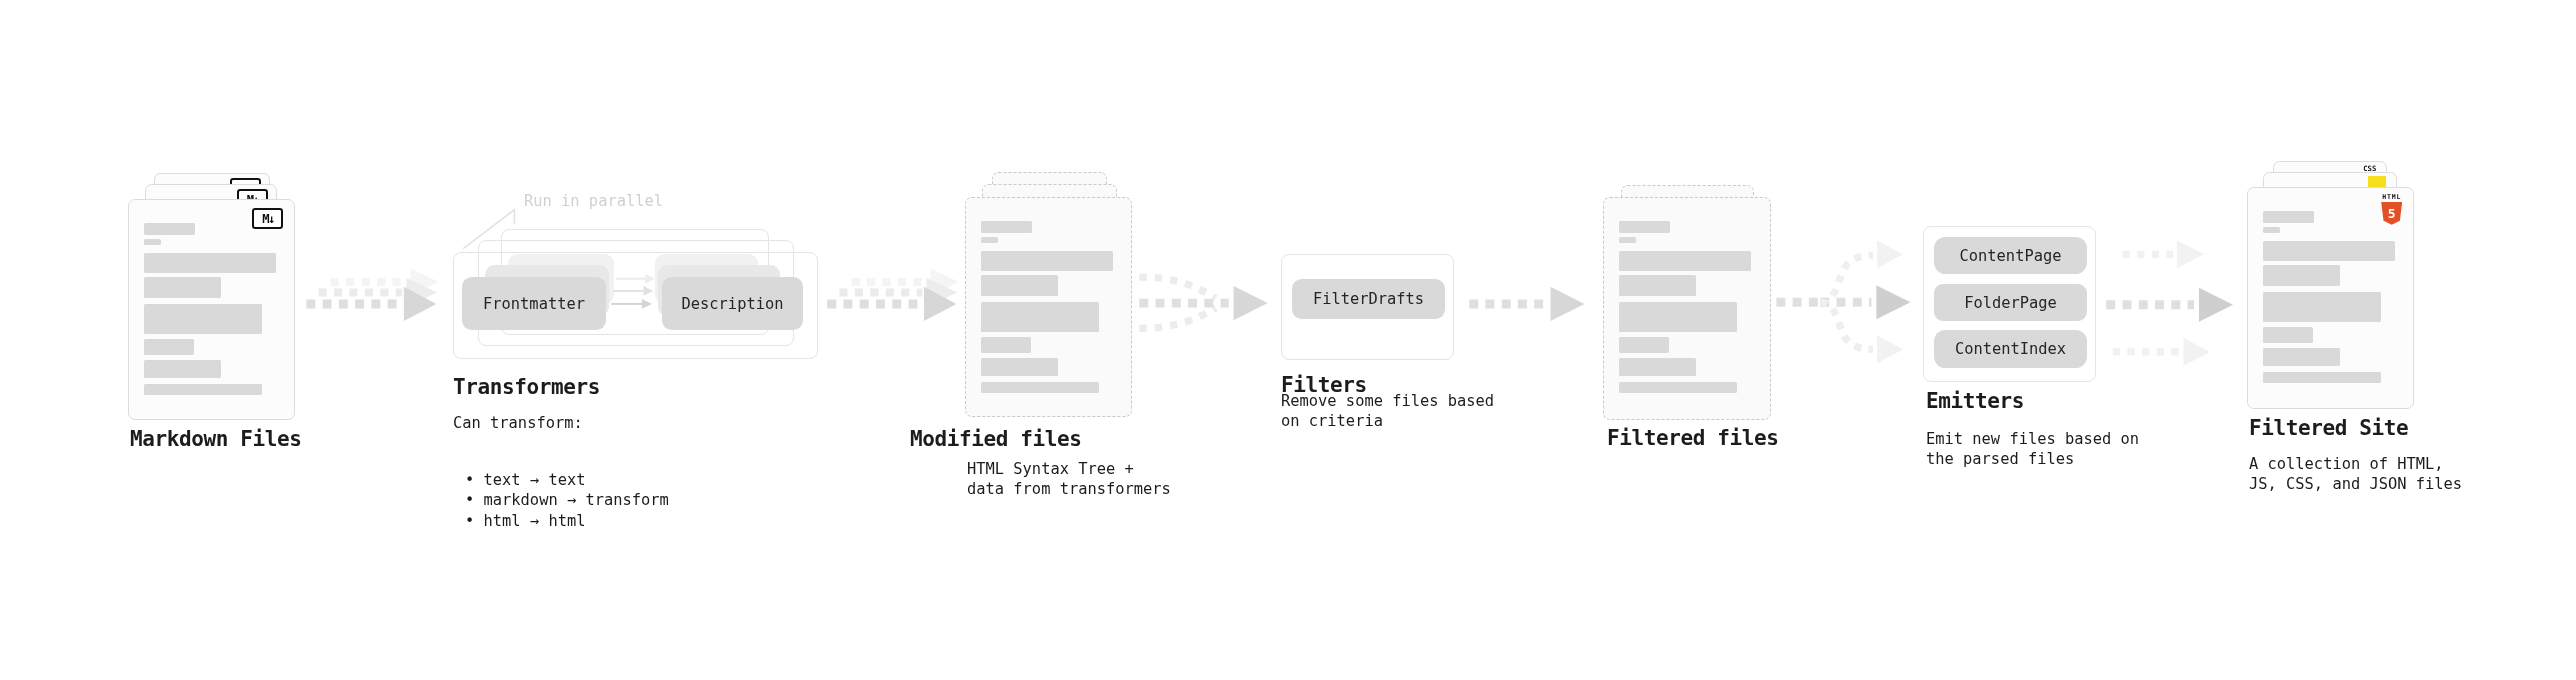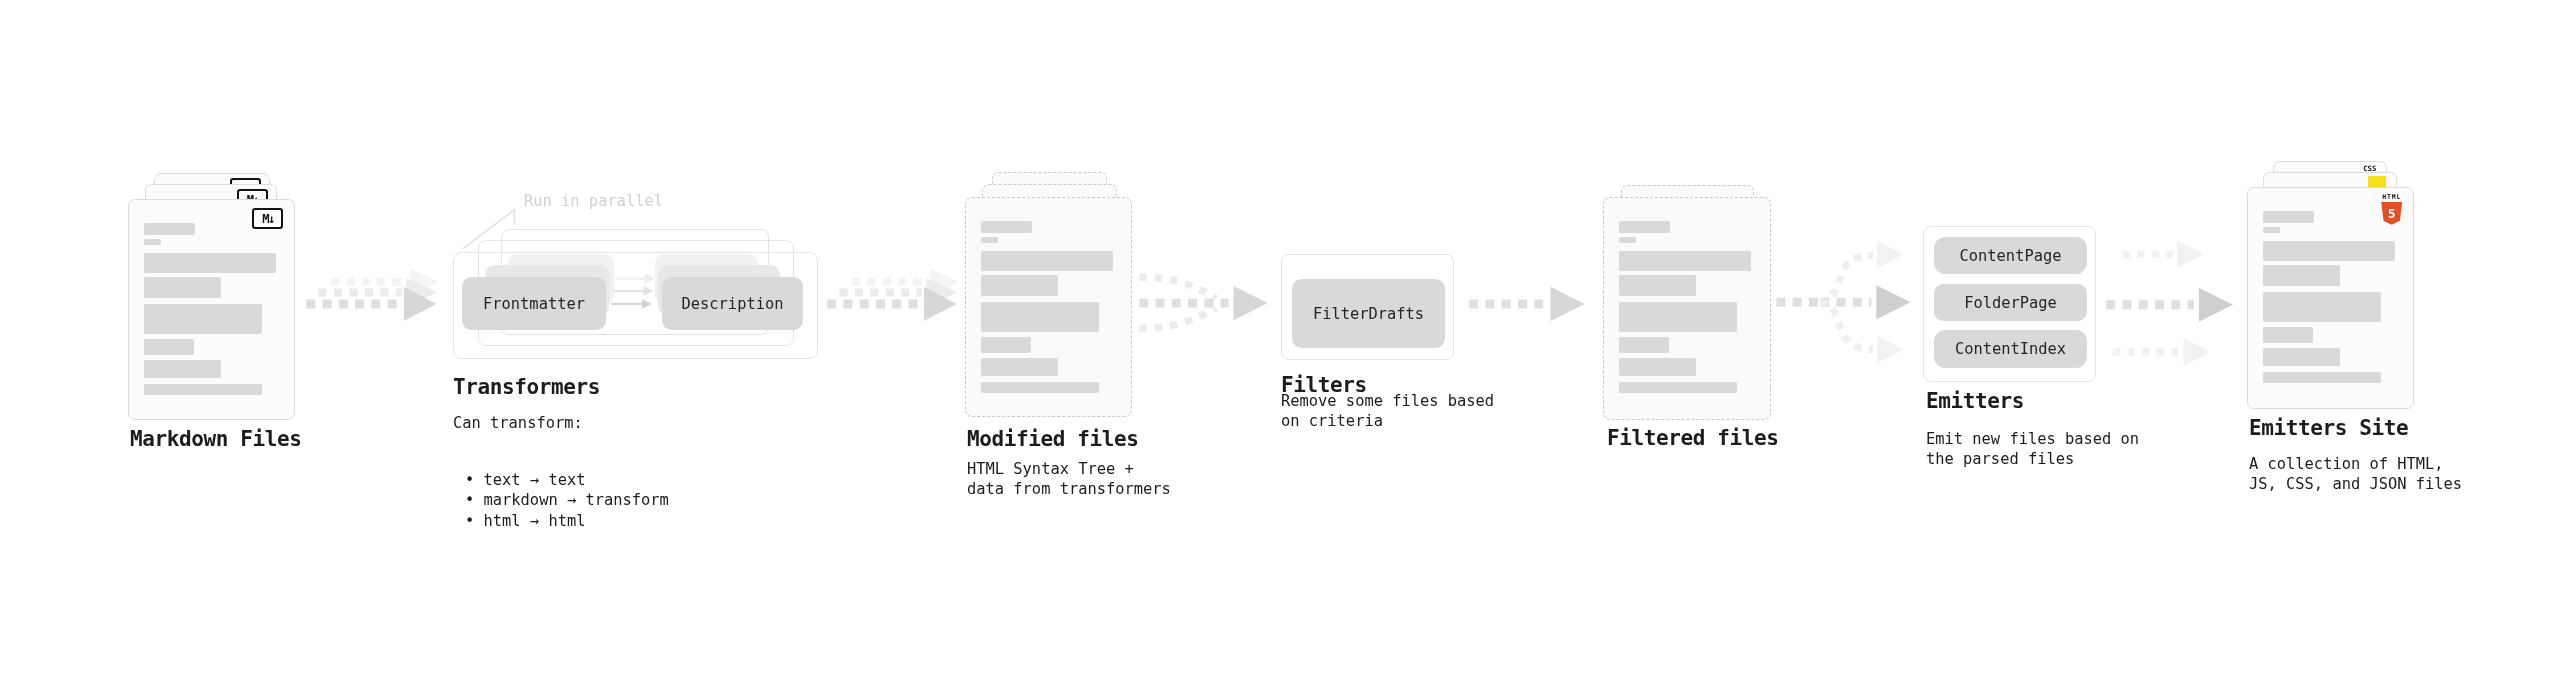--- a/index.html
+++ b/index.html
@@ -95,30 +95,30 @@
           <div class="bar" style="width: 51px; height: 12.2px; margin-bottom: 4.1px;"></div>
           <div class="bar" style="width: 17px; height: 5.7px; margin-bottom: 8.1px;"></div>
           <div class="bar" style="width: 132px; height: 20.3px; margin-bottom: 4.1px;"></div>
           <div class="bar" style="width: 77px; height: 20.3px; margin-bottom: 6.5px;"></div>
           <div class="bar" style="width: 118px; height: 30px; margin-bottom: 4.9px;"></div>
           <div class="bar" style="width: 50px; height: 16.3px; margin-bottom: 4.1px;"></div>
           <div class="bar" style="width: 77px; height: 18px; margin-bottom: 6.5px;"></div>
           <div class="bar" style="width: 118px; height: 11.4px; margin-bottom: 0px;"></div>
         </div>
     </div>
-    <div class="label" style="left:967px;top:427px;">Modified files</div>
+    <div class="label" style="left:910px;top:427px;">Modified files</div>
     <div class="caption" style="left:967px;top:460px;">
       <div>HTML Syntax Tree +</div>
       <div>data from transformers</div>
     </div>
   </div>
 
   <div>
     <div class="frame" style="left:1281px;top:254px;width:173px;height:106px;"></div>
-    <div class="pill" style="left:1292px;top:279px;width:153px;height:69px;">FilterDrafts</div>
+    <div class="pill" style="left:1292px;top:279px;width:153px;height:40px;">FilterDrafts</div>
     <div class="label" style="left:1281px;top:373px;">Filters</div>
     <div class="caption" style="left:1281px;top:392px;">
       <div>Remove some files based</div>
       <div>on criteria</div>
     </div>
   </div>
 
   <div>
     <div class="doc-card dashed" style="left:1621px;top:185px;width:133px;height:49px;border-radius:6.5px;"></div>
     <div class="doc-card dashed" style="left:1603px;top:197px;width:168px;height:223px;">
@@ -169,21 +169,21 @@
           <div class="bar" style="width: 51px; height: 12.2px; margin-bottom: 4.1px;"></div>
           <div class="bar" style="width: 17px; height: 5.7px; margin-bottom: 8.1px;"></div>
           <div class="bar" style="width: 132px; height: 20.3px; margin-bottom: 4.1px;"></div>
           <div class="bar" style="width: 77px; height: 20.3px; margin-bottom: 6.5px;"></div>
           <div class="bar" style="width: 118px; height: 30px; margin-bottom: 4.9px;"></div>
           <div class="bar" style="width: 50px; height: 16.3px; margin-bottom: 4.1px;"></div>
           <div class="bar" style="width: 77px; height: 18px; margin-bottom: 6.5px;"></div>
           <div class="bar" style="width: 118px; height: 11.4px; margin-bottom: 0px;"></div>
         </div>
     </div>
-    <div class="label" style="left:2249px;top:416px;">Emitters Site</div>
+    <div class="label" style="left:2249px;top:416px;">Filtered Site</div>
     <div class="caption" style="left:2249px;top:455px;">
       <div>A collection of HTML,</div>
       <div>JS, CSS, and JSON files</div>
     </div>
   </div>
 
   <svg class="arrows" width="2576" height="681" viewBox="0 0 3170 838">
 
     <g>
       <line x1="407" y1="347" x2="500" y2="347" stroke="#f4f4f4" stroke-width="10" stroke-dasharray="10 9"></line>

